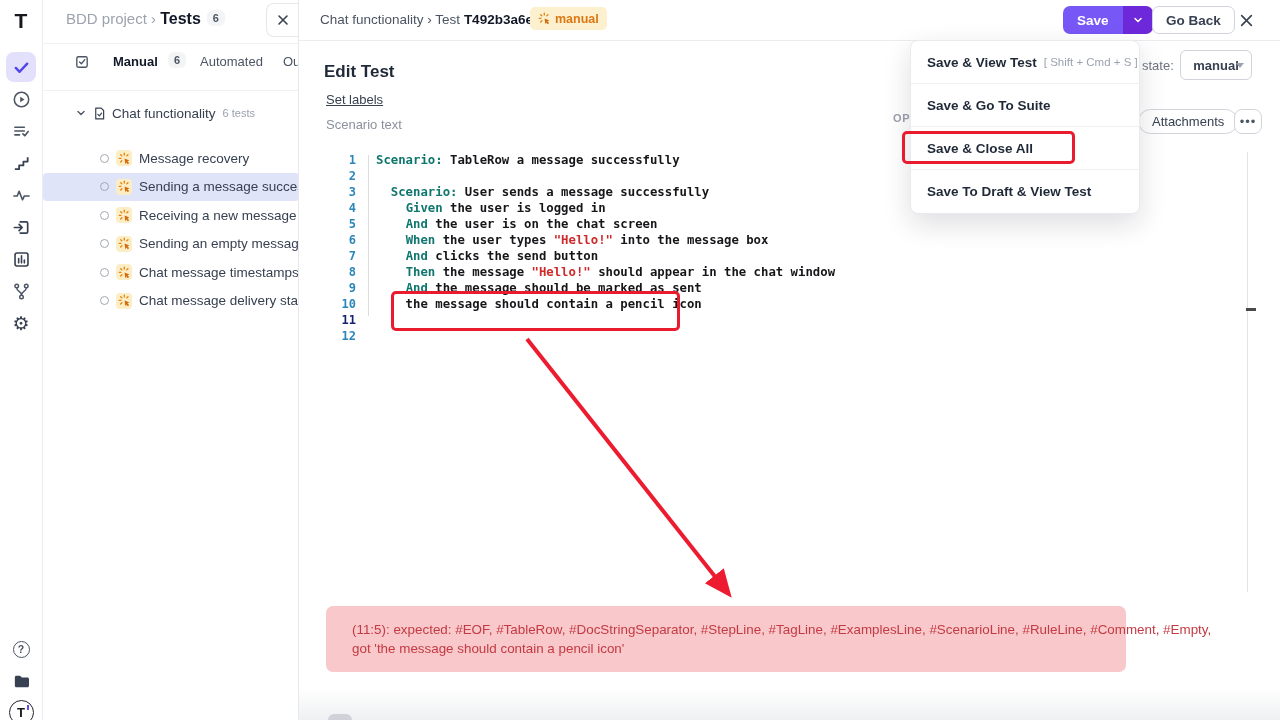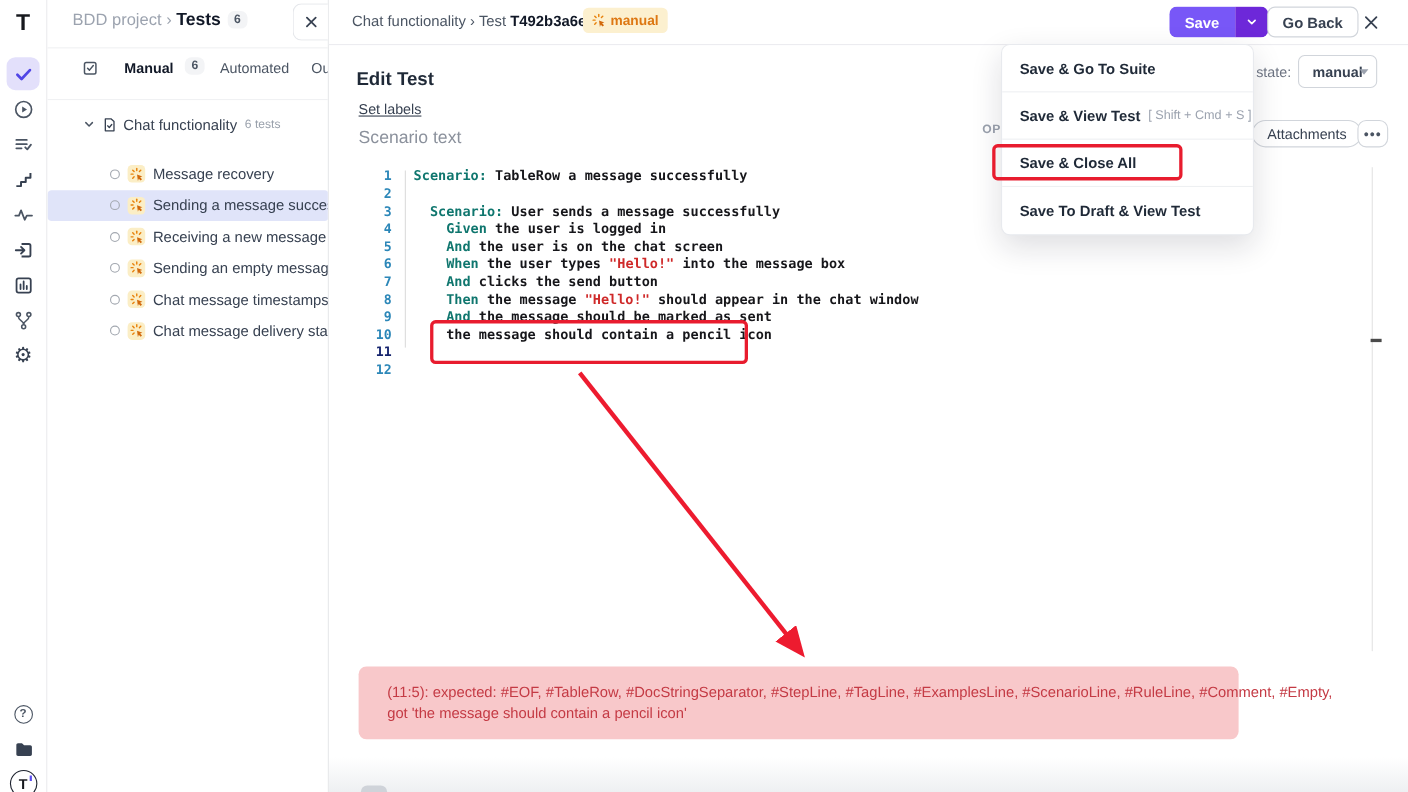--- a/index.html
+++ b/index.html
@@ -52,21 +52,21 @@
   .btn-save-split { position:absolute; left:764px; top:6px; height:28px; display:flex; border-radius:7px; overflow:hidden; cursor:pointer;justify-content:space-between; }
   .btn-save-main { background:#7857f7; color:#fff; font-size:13.5px; font-weight:600; display:flex; align-items:center; padding:0 14px; }
   .btn-save-caret { background:#6d28d9; width:30px; display:flex; align-items:center; justify-content:center; }
   .btn-goback { position:absolute; left:853px; top:6px; height:28px; background:#fff; border:1px solid #d1d5db; border-radius:7px;
                 font-size:13.5px; color:#374151; font-weight:600; display:flex; align-items:center; padding:0 13px; }
   .icon-x-main { position:absolute; left:940px; top:13px; }
 
   
   .h-edit { left:324px; top:62px; font-size:17px; font-weight:700; color:#1f2937; }
   .link-setlabels { left:326px; top:92px; font-size:13px; color:#374151; text-decoration:underline; cursor:pointer; }
-  .lbl-scenario { left:326px; top:117px; font-size:16px; color:#8b919c; }
+  .lbl-scenario { left:326px; top:117px; font-size:13px; color:#8b919c; }
   .lbl-options { left:893px; top:112px; font-size:11px; font-weight:700; letter-spacing:.6px; color:#9aa1ad; z-index:1; }
   .state-row { left:1142px; top:58px; font-size:13px; color:#6b7280; z-index:60; }
   .state-select { position:absolute; left:38px; top:-8px; width:72px; height:30px; border:1px solid #d1d5db; border-radius:6px;
                   background:#fff; font-size:13px; color:#374151; font-weight:600; display:flex; align-items:center; justify-content:center; }
   .state-select .caret { position:absolute; right:7px; top:12px; width:0; height:0; border-left:4px solid transparent;
                   border-right:4px solid transparent; border-top:5px solid #9ca3af; }
   .btn-attach { left:1138px; top:109px; height:25px; border:1px solid #d1d5db; border-radius:13px; background:#fff;
                 font-size:13px; color:#374151; display:flex; align-items:center; padding:0 13px; z-index:1; }
   .btn-more { left:1234px; top:109px; width:28px; height:25px; border:1px solid #d1d5db; border-radius:8px; background:#fff;
               font-size:13px; color:#4b5563; display:flex; align-items:center; justify-content:center; letter-spacing:1px; z-index:1; }
@@ -386,25 +386,25 @@
       <div class="code-line"><span class="ln">10</span><span class="code"><span class="tk-txt">    the message should contain a pencil icon</span></span></div>
       <div class="code-line"><span class="ln active">11</span><span class="code"></span></div>
       <div class="code-line"><span class="ln">12</span><span class="code"></span></div>
     </div>
   <div class="abs gutter-line"></div>
   <div class="abs editor-right-border"></div>
   <div class="abs editor-right-dash"></div>
 
   <div class="abs" id="save-menu">
       <div class="menu-item">
-        <span class="lbl">Save &amp; Go To Suite</span>
-      </div>
-      <div class="menu-item">
         <span class="lbl">Save &amp; View Test</span>
         <span class="shortcut">[ Shift + Cmd + S ]</span>
+      </div>
+      <div class="menu-item">
+        <span class="lbl">Save &amp; Go To Suite</span>
       </div>
       <div class="menu-item">
         <span class="lbl">Save &amp; Close All</span>
       </div>
       <div class="menu-item">
         <span class="lbl">Save To Draft &amp; View Test</span>
       </div>
     </div>
 
   <div class="abs anno-box" id="anno-line10"></div>

